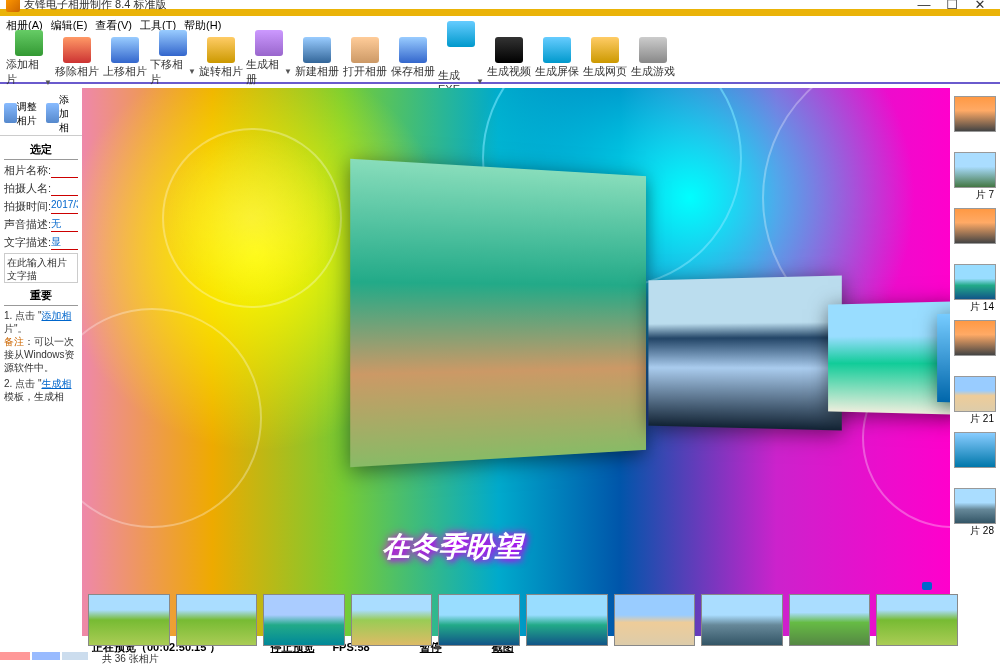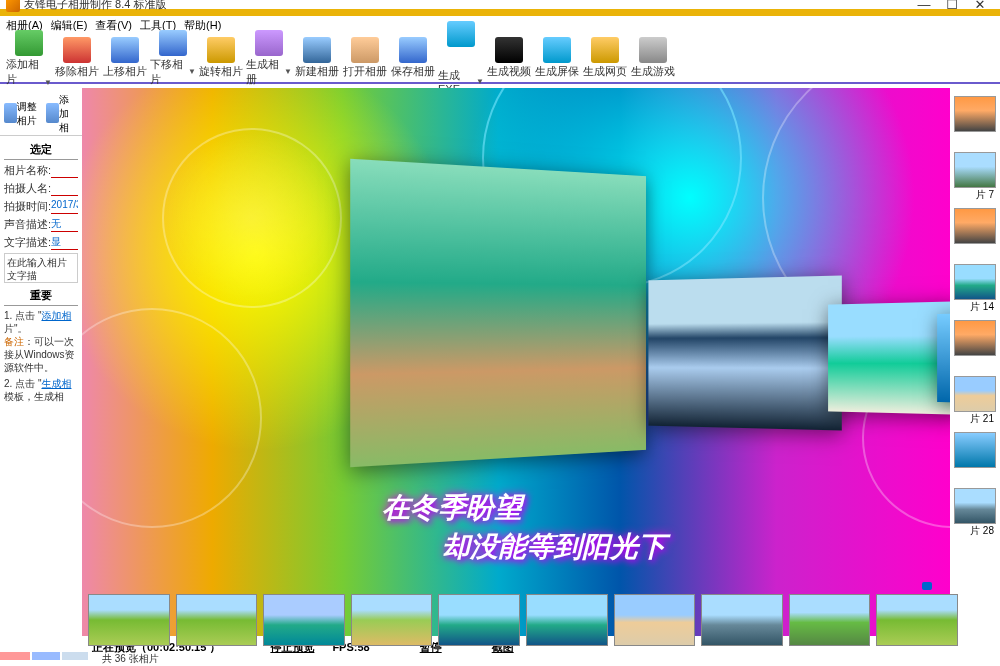--- a/index.html
+++ b/index.html
@@ -240,21 +240,20 @@
     <div class="circle c2"></div>
     <div class="circle c3"></div>
     <div class="circle c4"></div>
     <div class="circle c5"></div>
     <div class="slide s1"></div>
     <div class="slide s2"></div>
     <div class="slide s3"></div>
     <div class="slide s4"></div>
     <div class="lyric">
       <div>在冬季盼望</div>
-      <div style="margin-left:60px;">却没能等到阳光下</div>
     </div>
   </div>
   <div class="preview-bar">
     <span class="strong"><span>正在预览</span><span>（00:02:50.15 ）</span></span>
     <a>停止预览</a>
     <span class="strong">FPS:58</span>
     <a>暂停</a>
     <a>截图</a>
   </div>
 </div>

